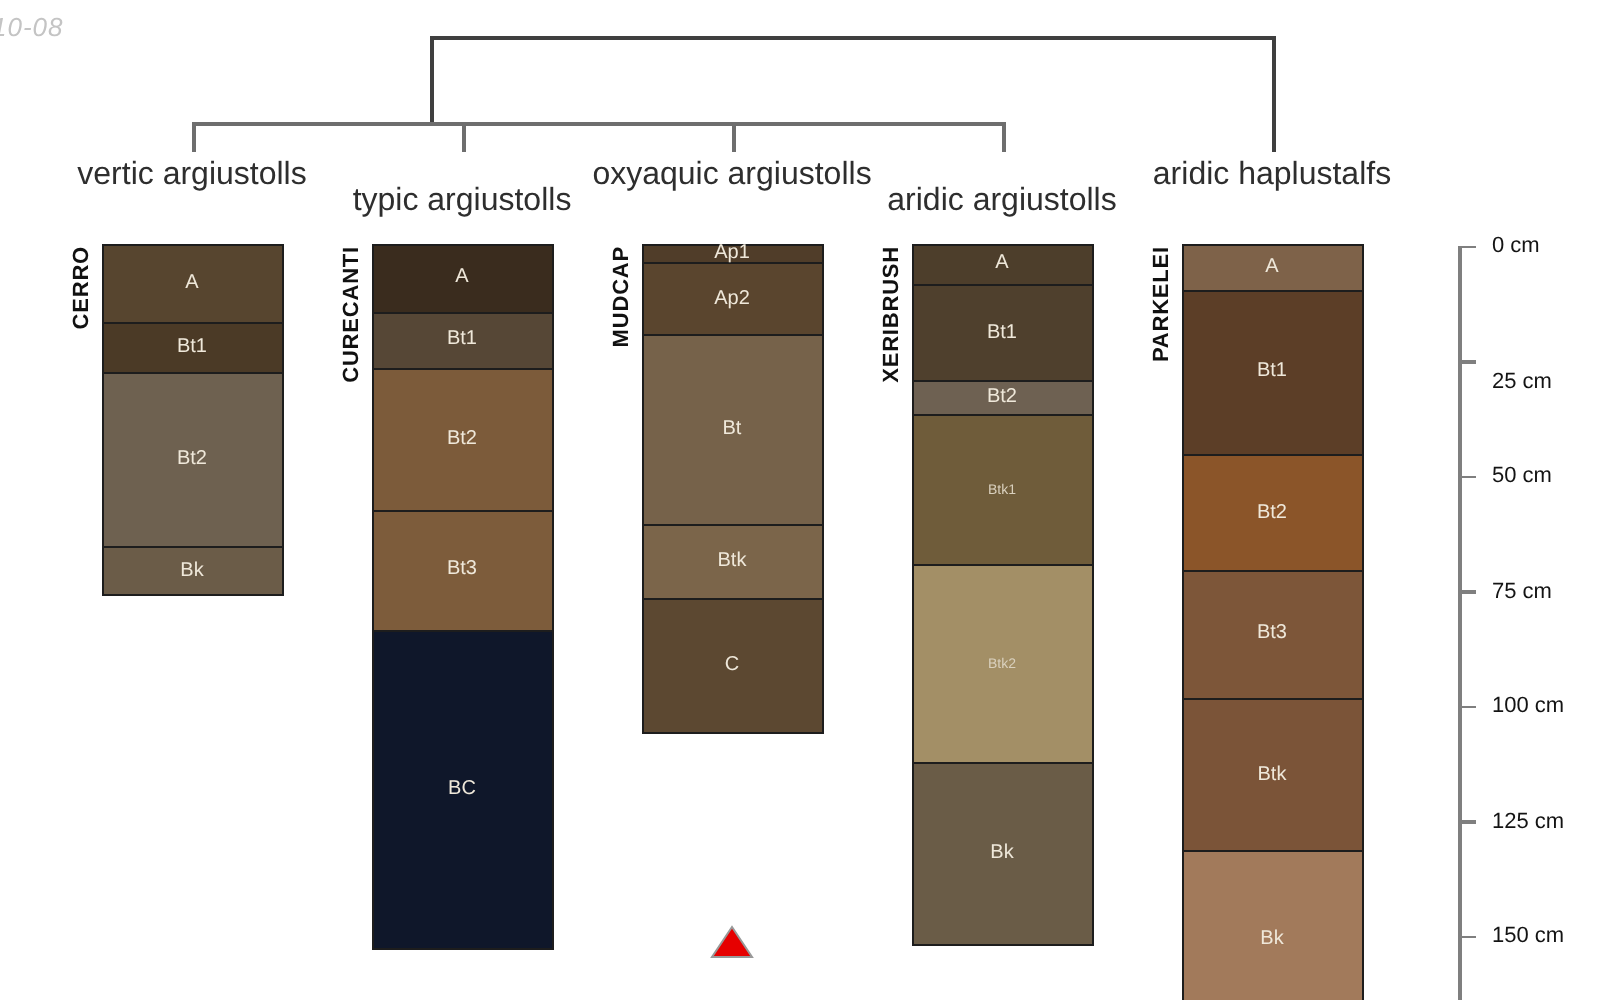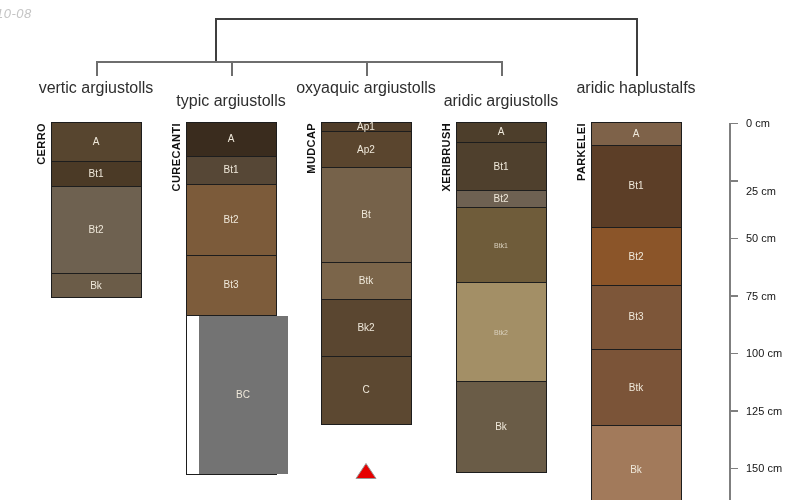--- a/index.html
+++ b/index.html
@@ -79,40 +79,37 @@
         </div>
         <div class="horizon" style="height: 27.6px; background: rgb(86, 71, 54);">
           <div class="horizon-label">Bt1</div>
         </div>
         <div class="horizon" style="height: 71.3px; background: rgb(124, 91, 58);">
           <div class="horizon-label">Bt2</div>
         </div>
         <div class="horizon" style="height: 59.8px; background: rgb(125, 92, 59);">
           <div class="horizon-label">Bt3</div>
         </div>
-        <div class="horizon" style="height: 158.7px; background: #737373; margin-left: 12px;">
+        <div class="horizon" style="height: 158.7px; background: #0f172a;">
           <div class="horizon-label">BC</div>
         </div>
       </div>
       <div class="series-label" style="left: 305px; top: 123px;">MUDCAP</div>
       <div class="soil-col" style="left: 320.5px; top: 121.5px; width: 91px;">
         <div class="horizon" style="height: 9.2px; background: rgb(80, 61, 41);">
           <div class="horizon-label">Ap1</div>
         </div>
         <div class="horizon" style="height: 36.8px; background: rgb(90, 69, 46);">
           <div class="horizon-label">Ap2</div>
         </div>
         <div class="horizon" style="height: 94.3px; background: rgb(118, 98, 74);">
           <div class="horizon-label">Bt</div>
         </div>
         <div class="horizon" style="height: 36.8px; background: rgb(123, 101, 74);">
           <div class="horizon-label">Btk</div>
-        </div>
-        <div class="horizon" style="height: 57.5px; background: rgb(90, 70, 48);">
-          <div class="horizon-label">Bk2</div>
         </div>
         <div class="horizon" style="height: 66.7px; background: rgb(92, 72, 49);">
           <div class="horizon-label">C</div>
         </div>
       </div>
       <div class="marker" style="left: 355px; top: 462.4px;"><svg width="22" height="18" xmlns="http://www.w3.org/2000/svg">
           <polygon points="11,1.5 21,16.5 1,16.5" fill="#e60000" stroke="#999999" stroke-width="1"></polygon>
         </svg></div>
       <div class="series-label" style="left: 440px; top: 123px;">XERIBRUSH</div>
       <div class="soil-col" style="left: 455.5px; top: 121.5px; width: 91px;">

